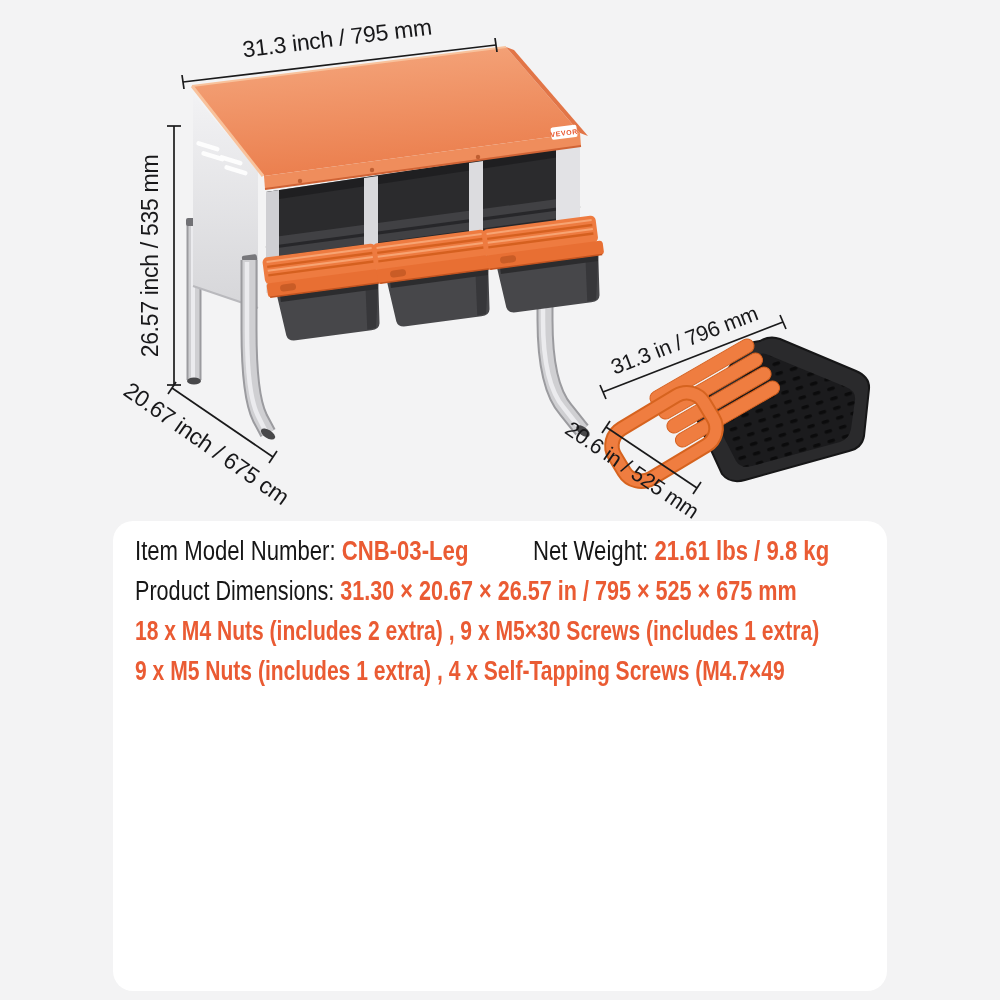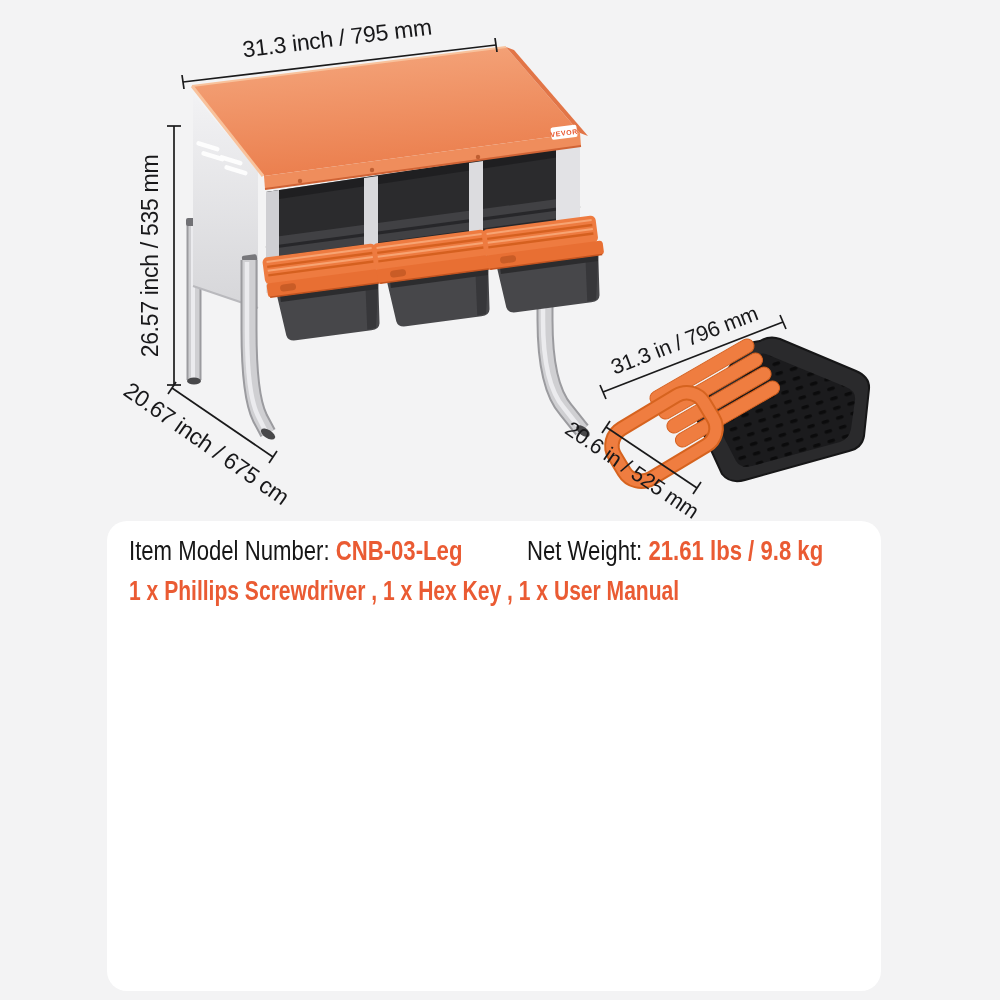--- a/index.html
+++ b/index.html
@@ -1,20 +1,20 @@
 <!DOCTYPE html>
 <html><head>
 <meta charset="utf-8">
 <style>
   html,body{margin:0;padding:0}
   .page{position:relative;width:1000px;height:1000px;background:#f3f3f4;font-family:"Liberation Sans",sans-serif;overflow:hidden}
   .diagram{position:absolute;left:0;top:0}
   .dim-label{font-size:23px;fill:#18181a;letter-spacing:-0.3px}
   .dim-label.small{font-size:21.5px}
-  .spec-card{position:absolute;left:107px;top:521px;width:774px;height:470px;background:#fff;border-radius:20px;padding:10px 22px 0;box-sizing:border-box}
+  .spec-card{position:absolute;left:113px;top:521px;width:774px;height:470px;background:#fff;border-radius:20px;padding:10px 22px 0;box-sizing:border-box}
   .row{position:relative;height:40px;white-space:nowrap}
   .pair{display:inline-block;transform:scaleX(.82);transform-origin:0 50%;white-space:nowrap;line-height:40px}
   .pair.w80{transform:scaleX(.80)}
   .pair.w78{transform:scaleX(.78)}
   .col2{position:absolute;left:398px;top:0}
   .k{color:#161616;font-size:27px}
   .v{color:#ea5b33;font-size:27px;font-weight:bold}
 </style>
 </head>
 <body>
@@ -185,17 +185,23 @@
   <text class="dim-label small" x="687" y="347" text-anchor="middle" transform="rotate(-21 687 347)">31.3 in / 796 mm</text>
   <text class="dim-label small" x="628" y="476" text-anchor="middle" transform="rotate(34 628 476)">20.6 in / 525 mm</text>
 </svg>
 
 <div class="spec-card">
   <div class="row">
     <span class="pair"><span class="k">Item Model Number: </span><span class="v">CNB-03-Leg</span></span>
     <span class="pair col2"><span class="k">Net Weight: </span><span class="v">21.61 lbs / 9.8 kg</span></span>
   </div>
   <div class="row">
-    <span class="pair w78"><span class="v">1 x Phillips Screwdriver , 1 x Hex Key , 1 x User Manual</span></span>
+    <span class="pair w80"><span class="k">Product Dimensions: </span><span class="v">31.30 × 20.67 × 26.57 in / 795 × 525 × 675 mm</span></span>
+  </div>
+  <div class="row">
+    <span class="pair w78"><span class="v">18 x M4 Nuts (includes 2 extra) , 9 x M5×30 Screws (includes 1 extra)</span></span>
+  </div>
+  <div class="row">
+    <span class="pair w78"><span class="v">9 x M5 Nuts (includes 1 extra) , 4 x Self-Tapping Screws (M4.7×49</span></span>
   </div>
 </div>
 
 </div>
 
 </body></html>

